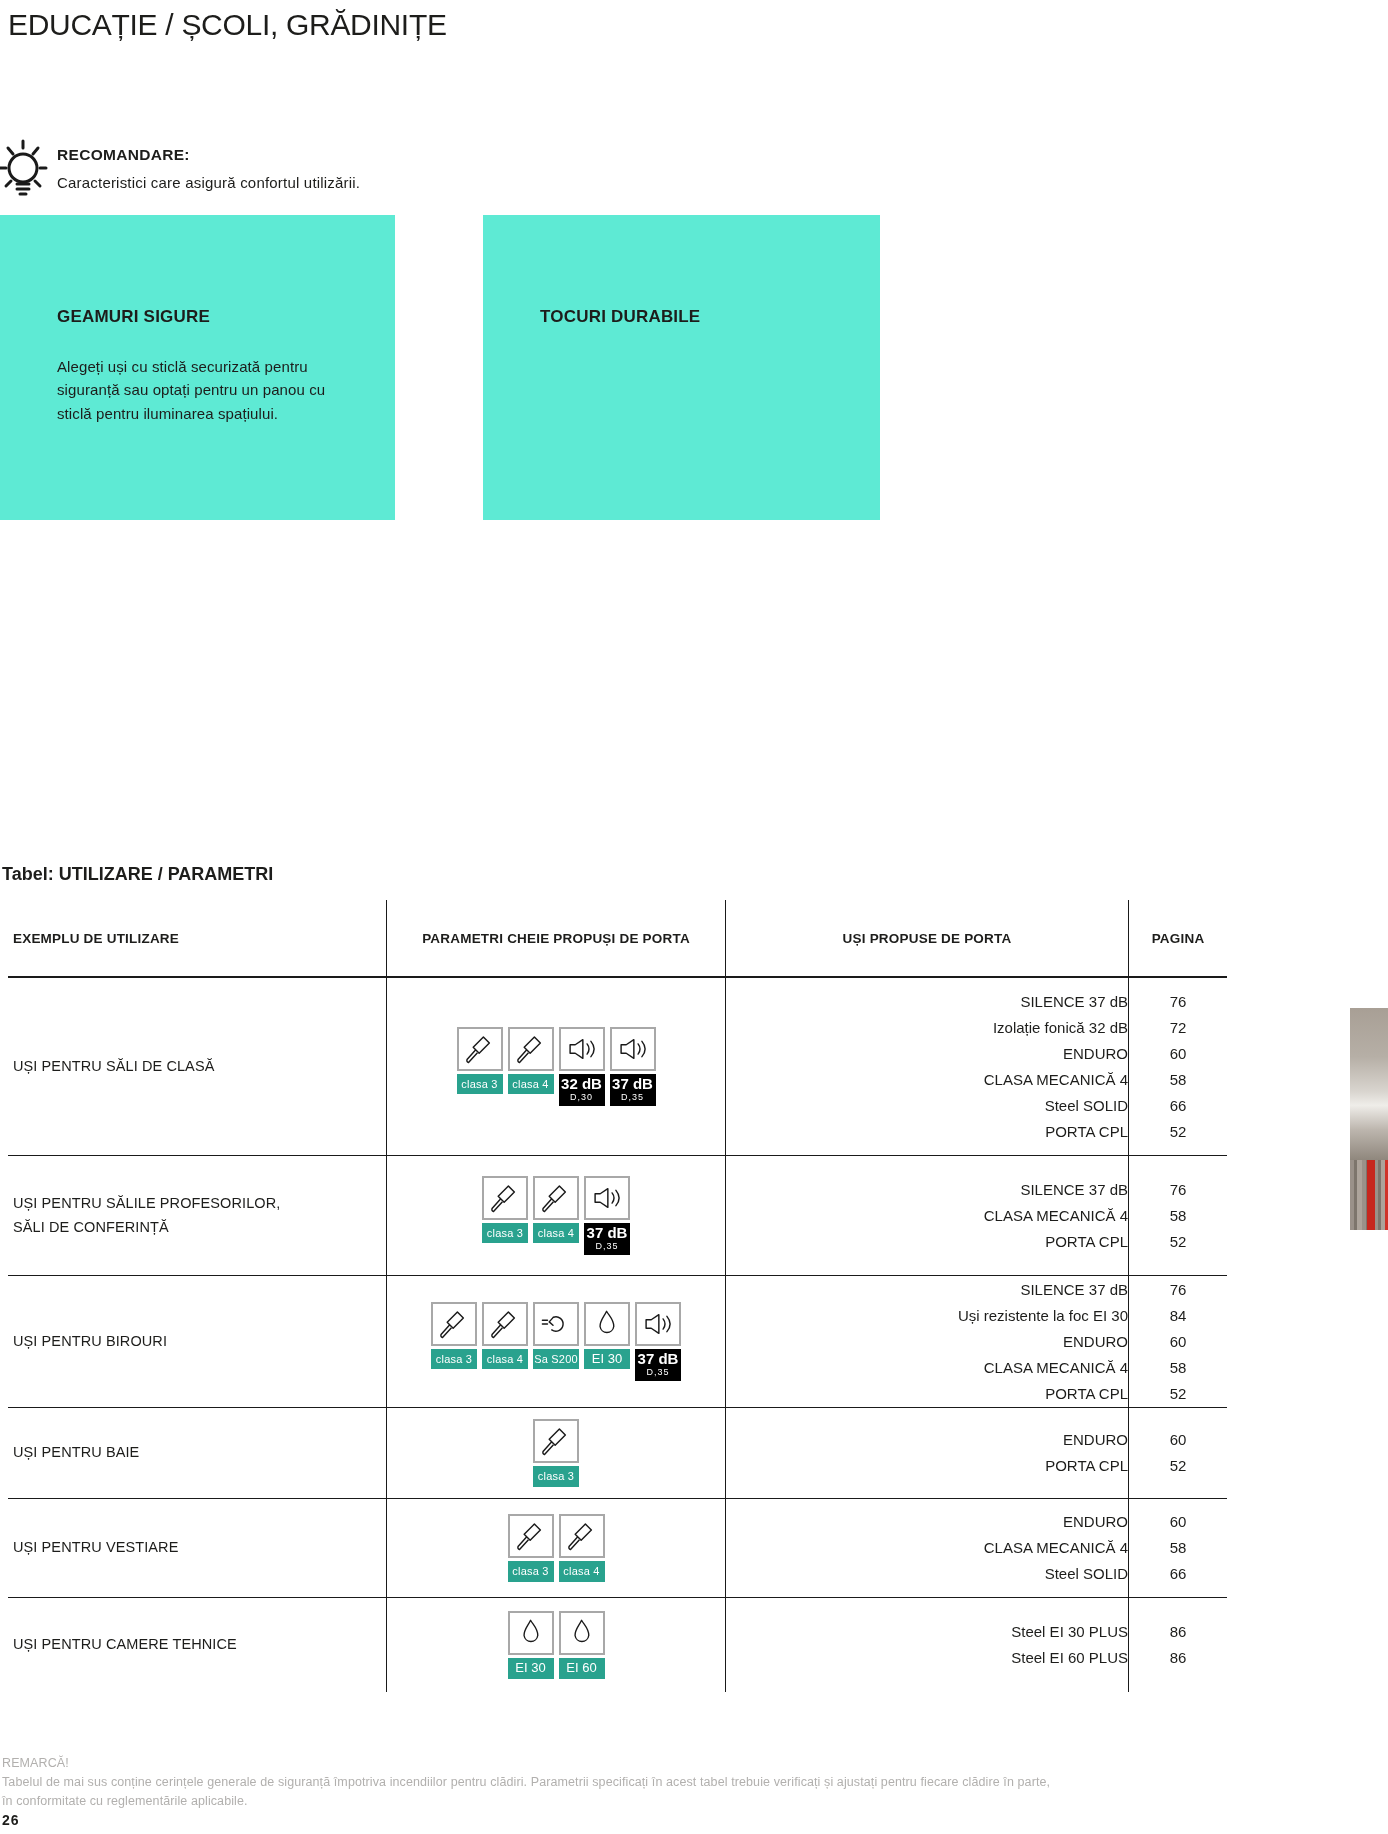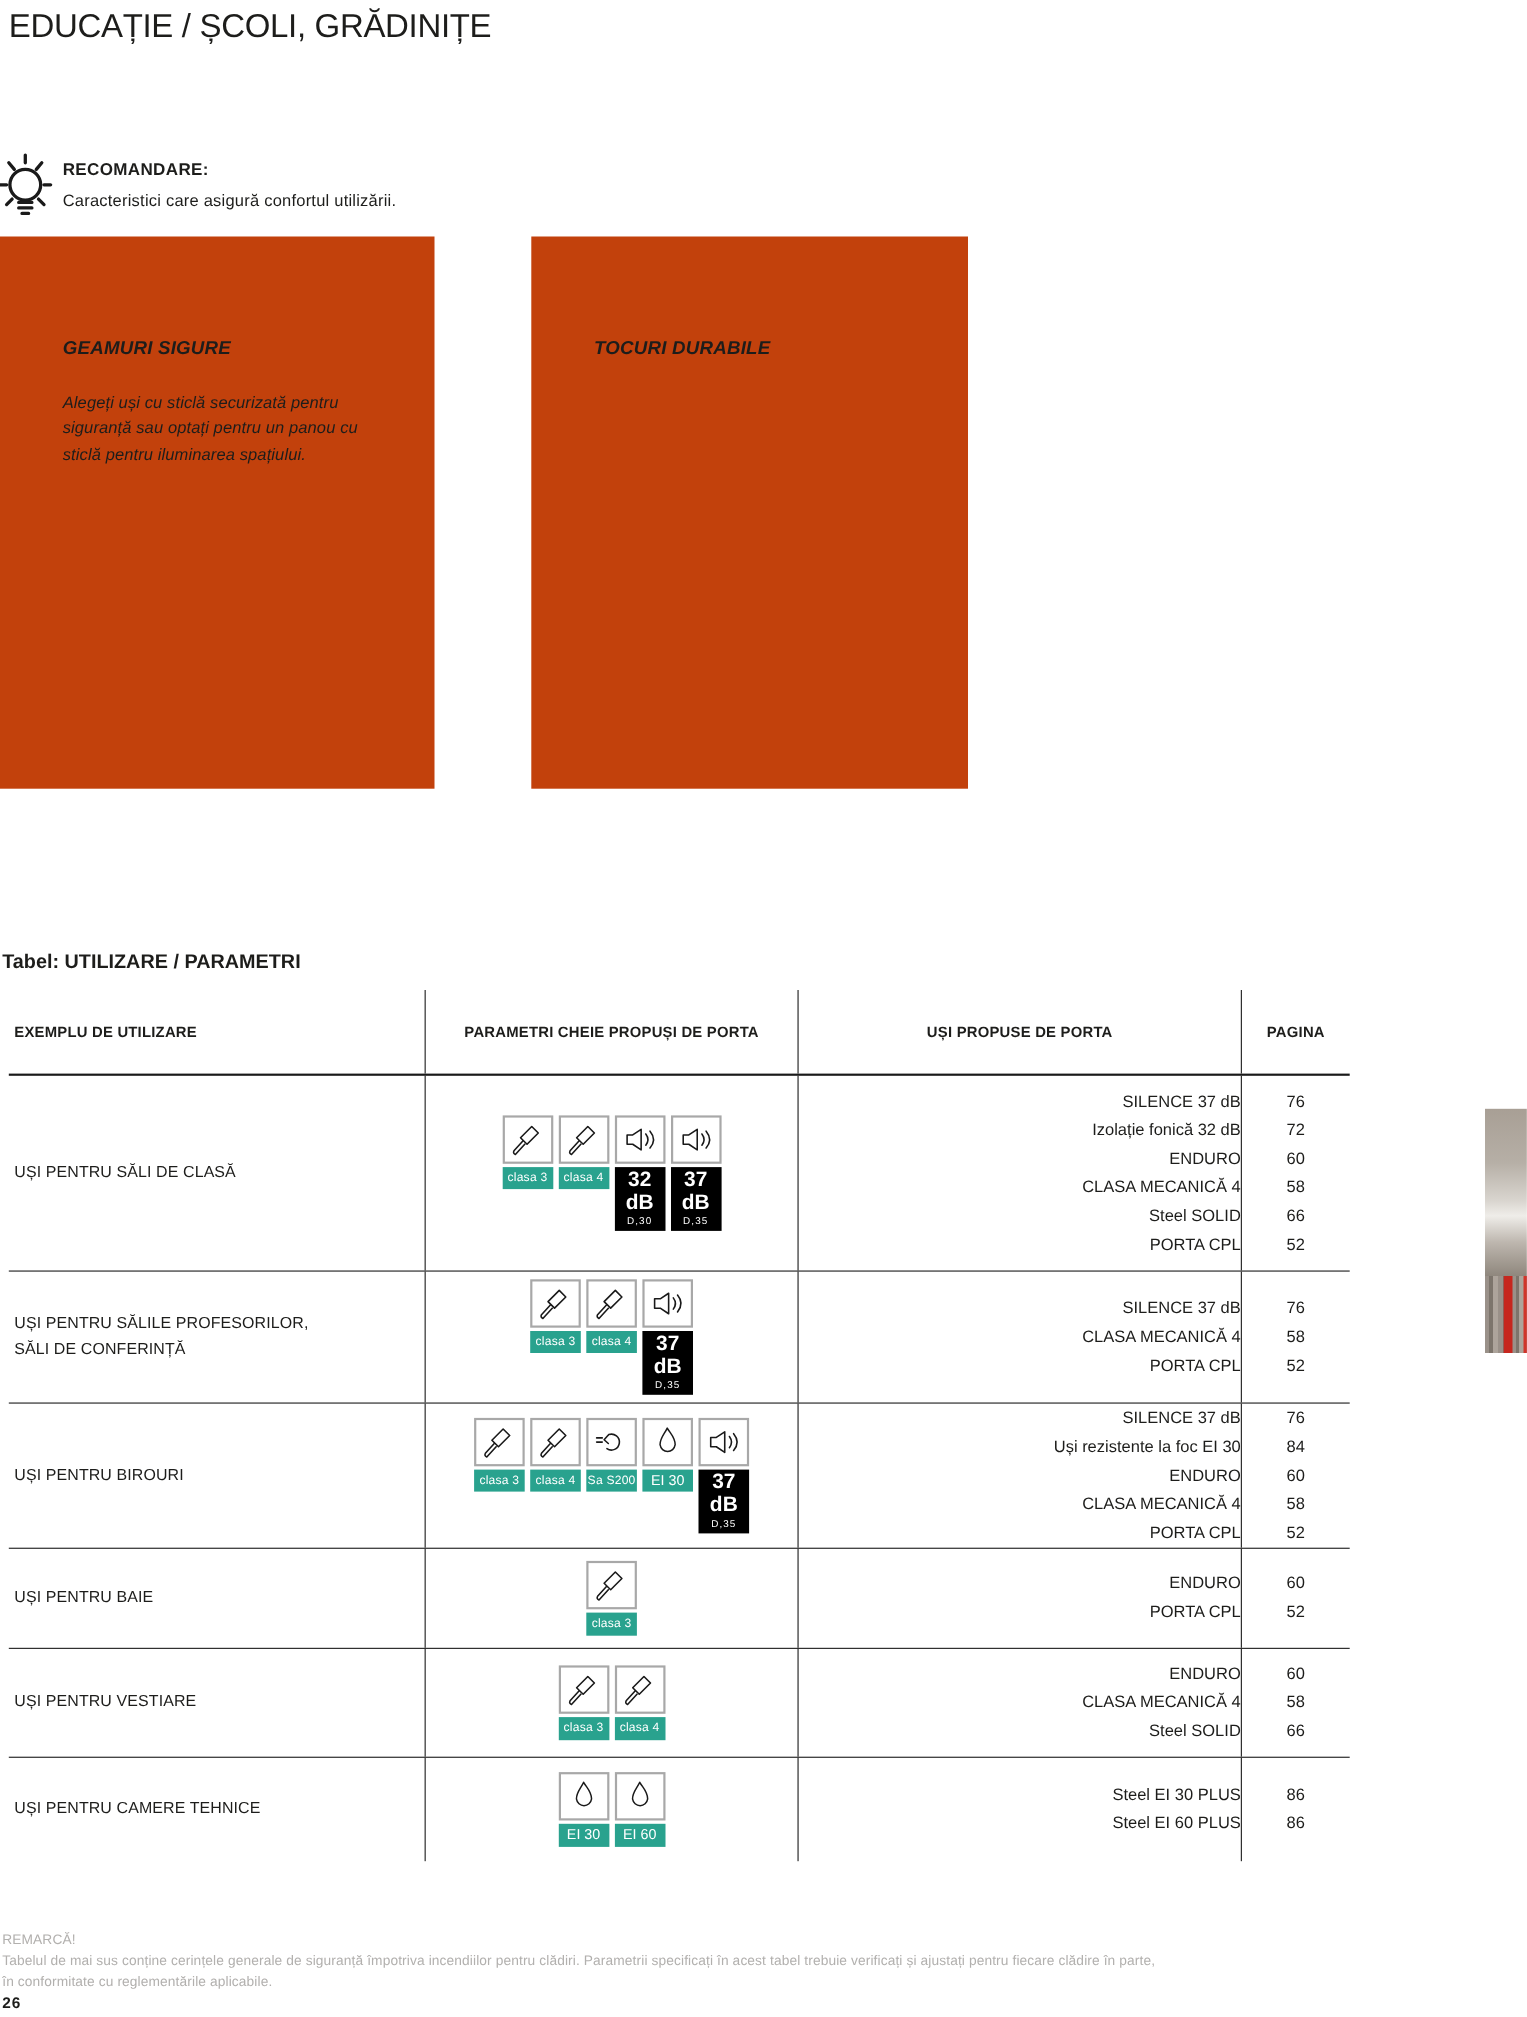--- a/index.html
+++ b/index.html
@@ -22,21 +22,21 @@
   .reco-title {
     position:absolute; left:57px; top:146px;
     font-size:15.5px; font-weight:700; letter-spacing:0.3px;
   }
   .reco-text {
     position:absolute; left:57px; top:174px;
     font-size:15px; letter-spacing:0.2px;
   }
 
   
-  .panel { position:absolute; top:215px; height:502px; background:#c2410c;font-style:italic; }
+  .panel { position:absolute; top:215px; height:305px; background:#5eead4; }
   .panel.p1 { left:0; width:395px; }
   .panel.p2 { left:483px; width:397px; }
   .panel .panel-title {
     position:absolute; left:57px; top:92px;
     font-size:17px; font-weight:700; letter-spacing:0.2px;
   }
   .panel .panel-text {
     position:absolute; left:57px; top:140px; width:300px;
     font-size:15px; line-height:1.55; letter-spacing:0.1px;
   }
@@ -80,21 +80,21 @@
     display:flex; align-items:center; justify-content:center;
   }
   .badge-label {
     margin-top:3px; text-align:center; color:#ffffff;
     font-size:13px; padding:3px 1px;
     line-height:1.1;
   }
   .badge-label.teal  { background:#29A28E; }
   .badge-label.black { background:#000000; padding-top:2px; }
   .badge-label.small { font-size:11px; padding:4px 0; letter-spacing:0.2px; }
-  .badge-label .main { font-weight:700; font-size:19px; }
+  .badge-label .main { font-weight:700; font-size:15px; }
   .badge-label .sub  { display:block; font-size:9px; letter-spacing:1px; margin-top:1px; }
 
   .cell.doors {
     display:flex; flex-direction:column; justify-content:center;
     text-align:right; font-size:15px; border-left:1px solid #1a1a1a;
   }
   .cell.doors .door-item { line-height:26px; }
   .cell.pages {
     display:flex; flex-direction:column; justify-content:center;
     text-align:center; font-size:15px; border-left:1px solid #1a1a1a;

